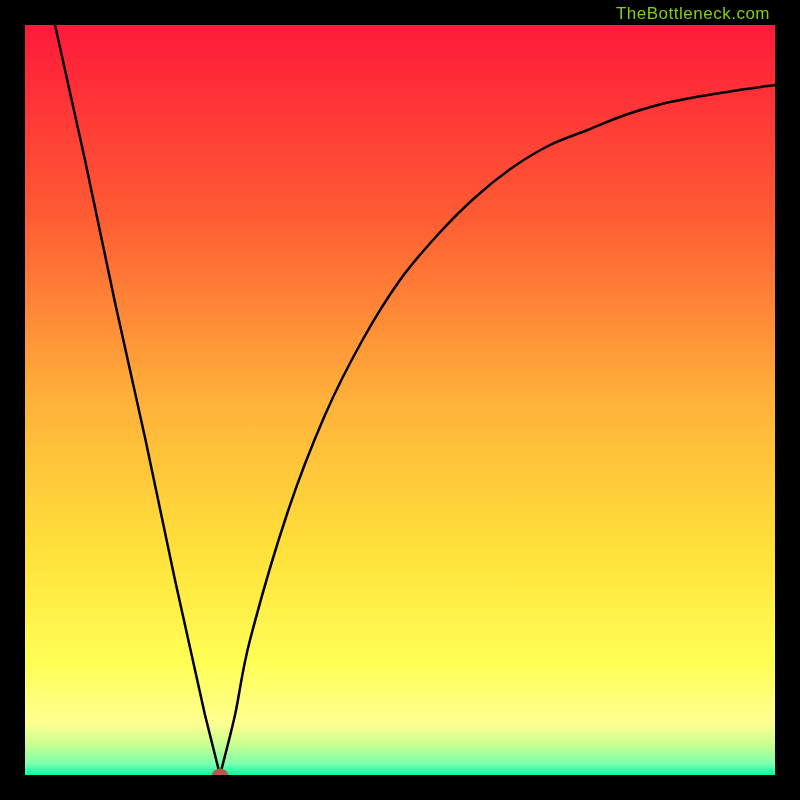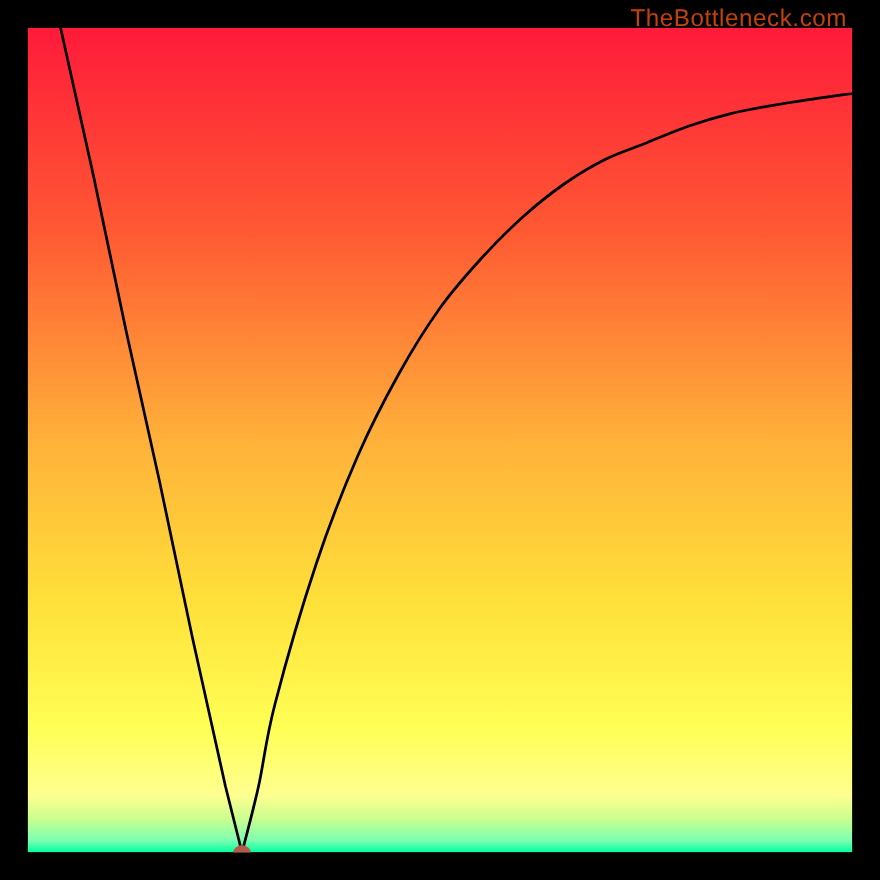--- a/index.html
+++ b/index.html
@@ -16,22 +16,22 @@
     left: 25px;
     top: 25px;
     width: 750px;
     height: 750px;
     overflow: hidden;
   }
   .watermark {
     position: absolute;
     top: 4px;
     right: 30px;
-    color: #c2410c;
-    font-size: 22px;
+    color: #84cc16;
+    font-size: 17px;
     font-weight: 500;
     letter-spacing: 0.5px;
   }
   .gradient-bg {
     width: 100%;
     height: 100%;
   }
   .curve-svg {
     position: absolute;
     left: 0;

